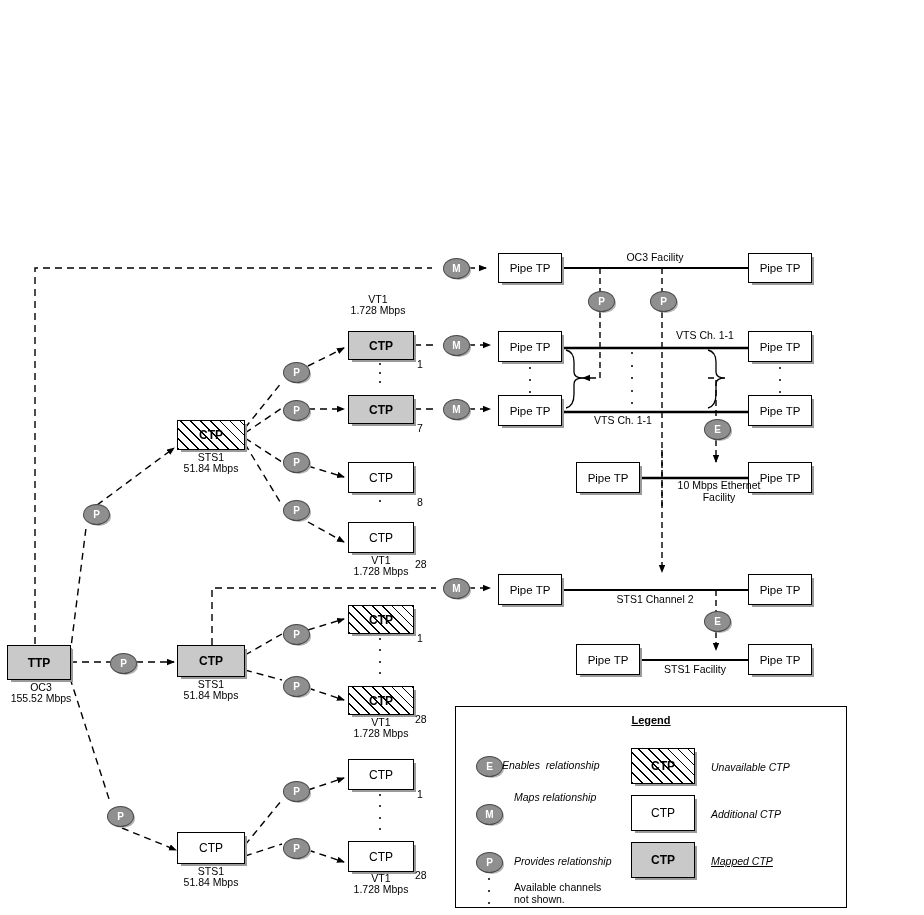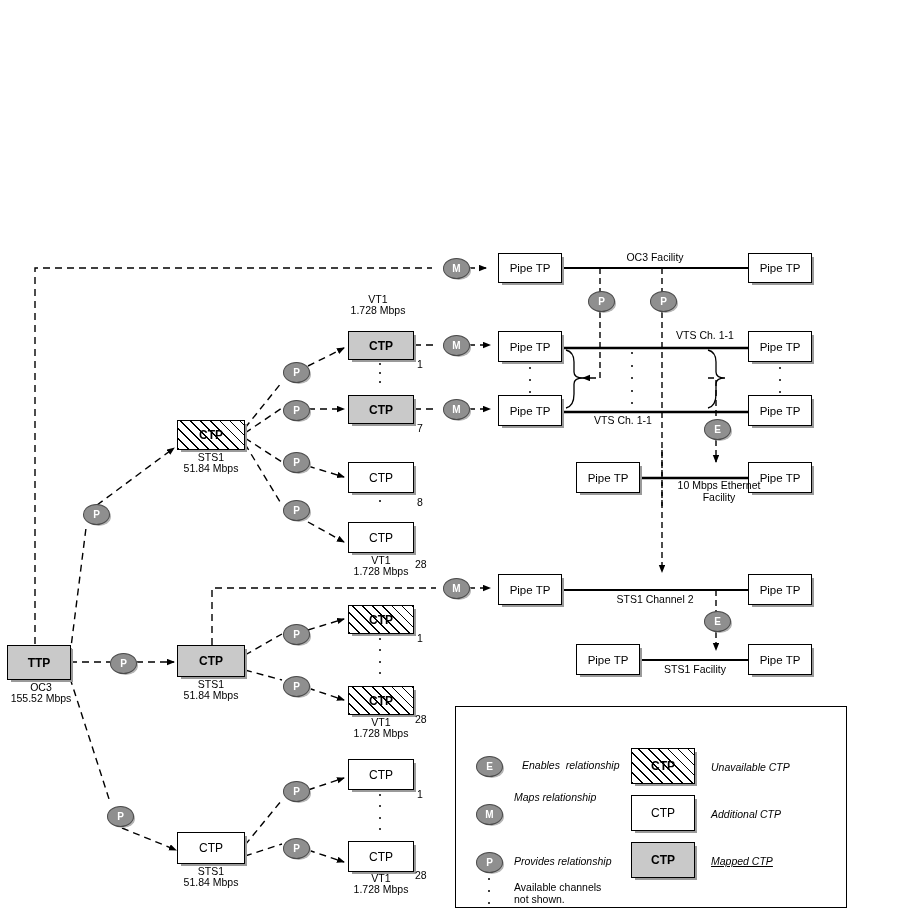--- a/index.html
+++ b/index.html
@@ -359,25 +359,26 @@
     </div>
 
   <div class="rel" style="left:283px;top:781px;">
     <span>P</span>
     </div>
   <div class="rel" style="left:283px;top:838px;">
     <span>P</span>
     </div>
 
   <div id="legend" style="left:455px;top:706px;width:392px;height:202px;">
+    <div class="title">Legend</div>
 
     <div class="rel" style="left:20px;top:49px;">
       <span>E</span>
       </div>
-    <div class="lg-txt" style="left:66px;top:52px;">Enables  relationship</div>
+    <div class="lg-txt" style="left:46px;top:52px;">Enables  relationship</div>
 
     <div class="rel" style="left:20px;top:97px;">
       <span>M</span>
       </div>
     <div class="lg-txt" style="left:58px;top:84px;">Maps relationship</div>
 
     <div class="rel" style="left:20px;top:145px;">
       <span>P</span>
       </div>
     <div class="lg-txt" style="left:58px;top:148px;">Provides relationship</div>

